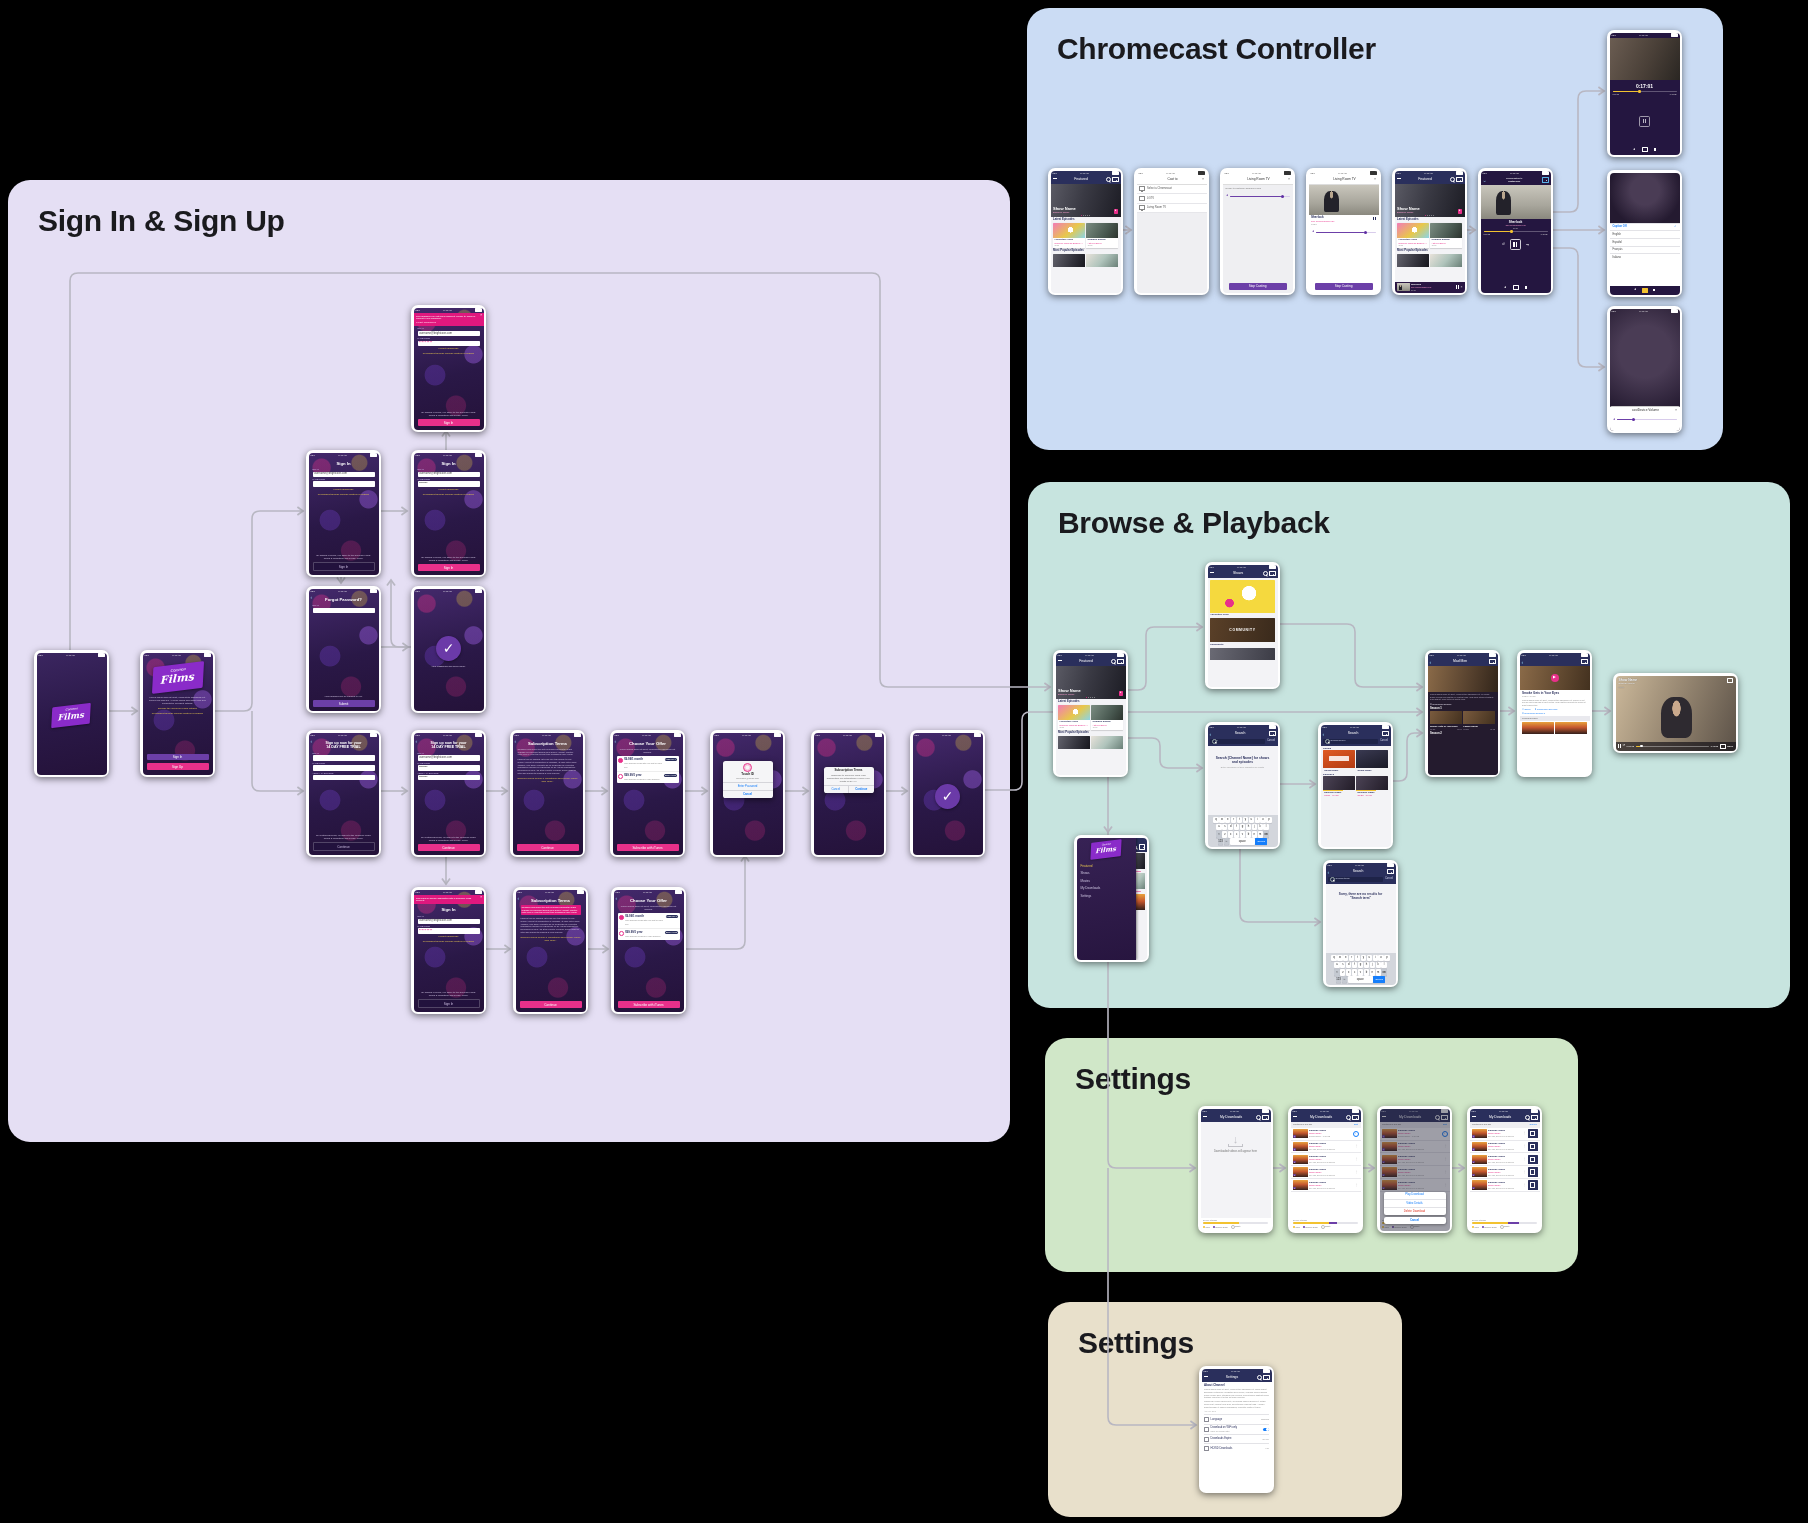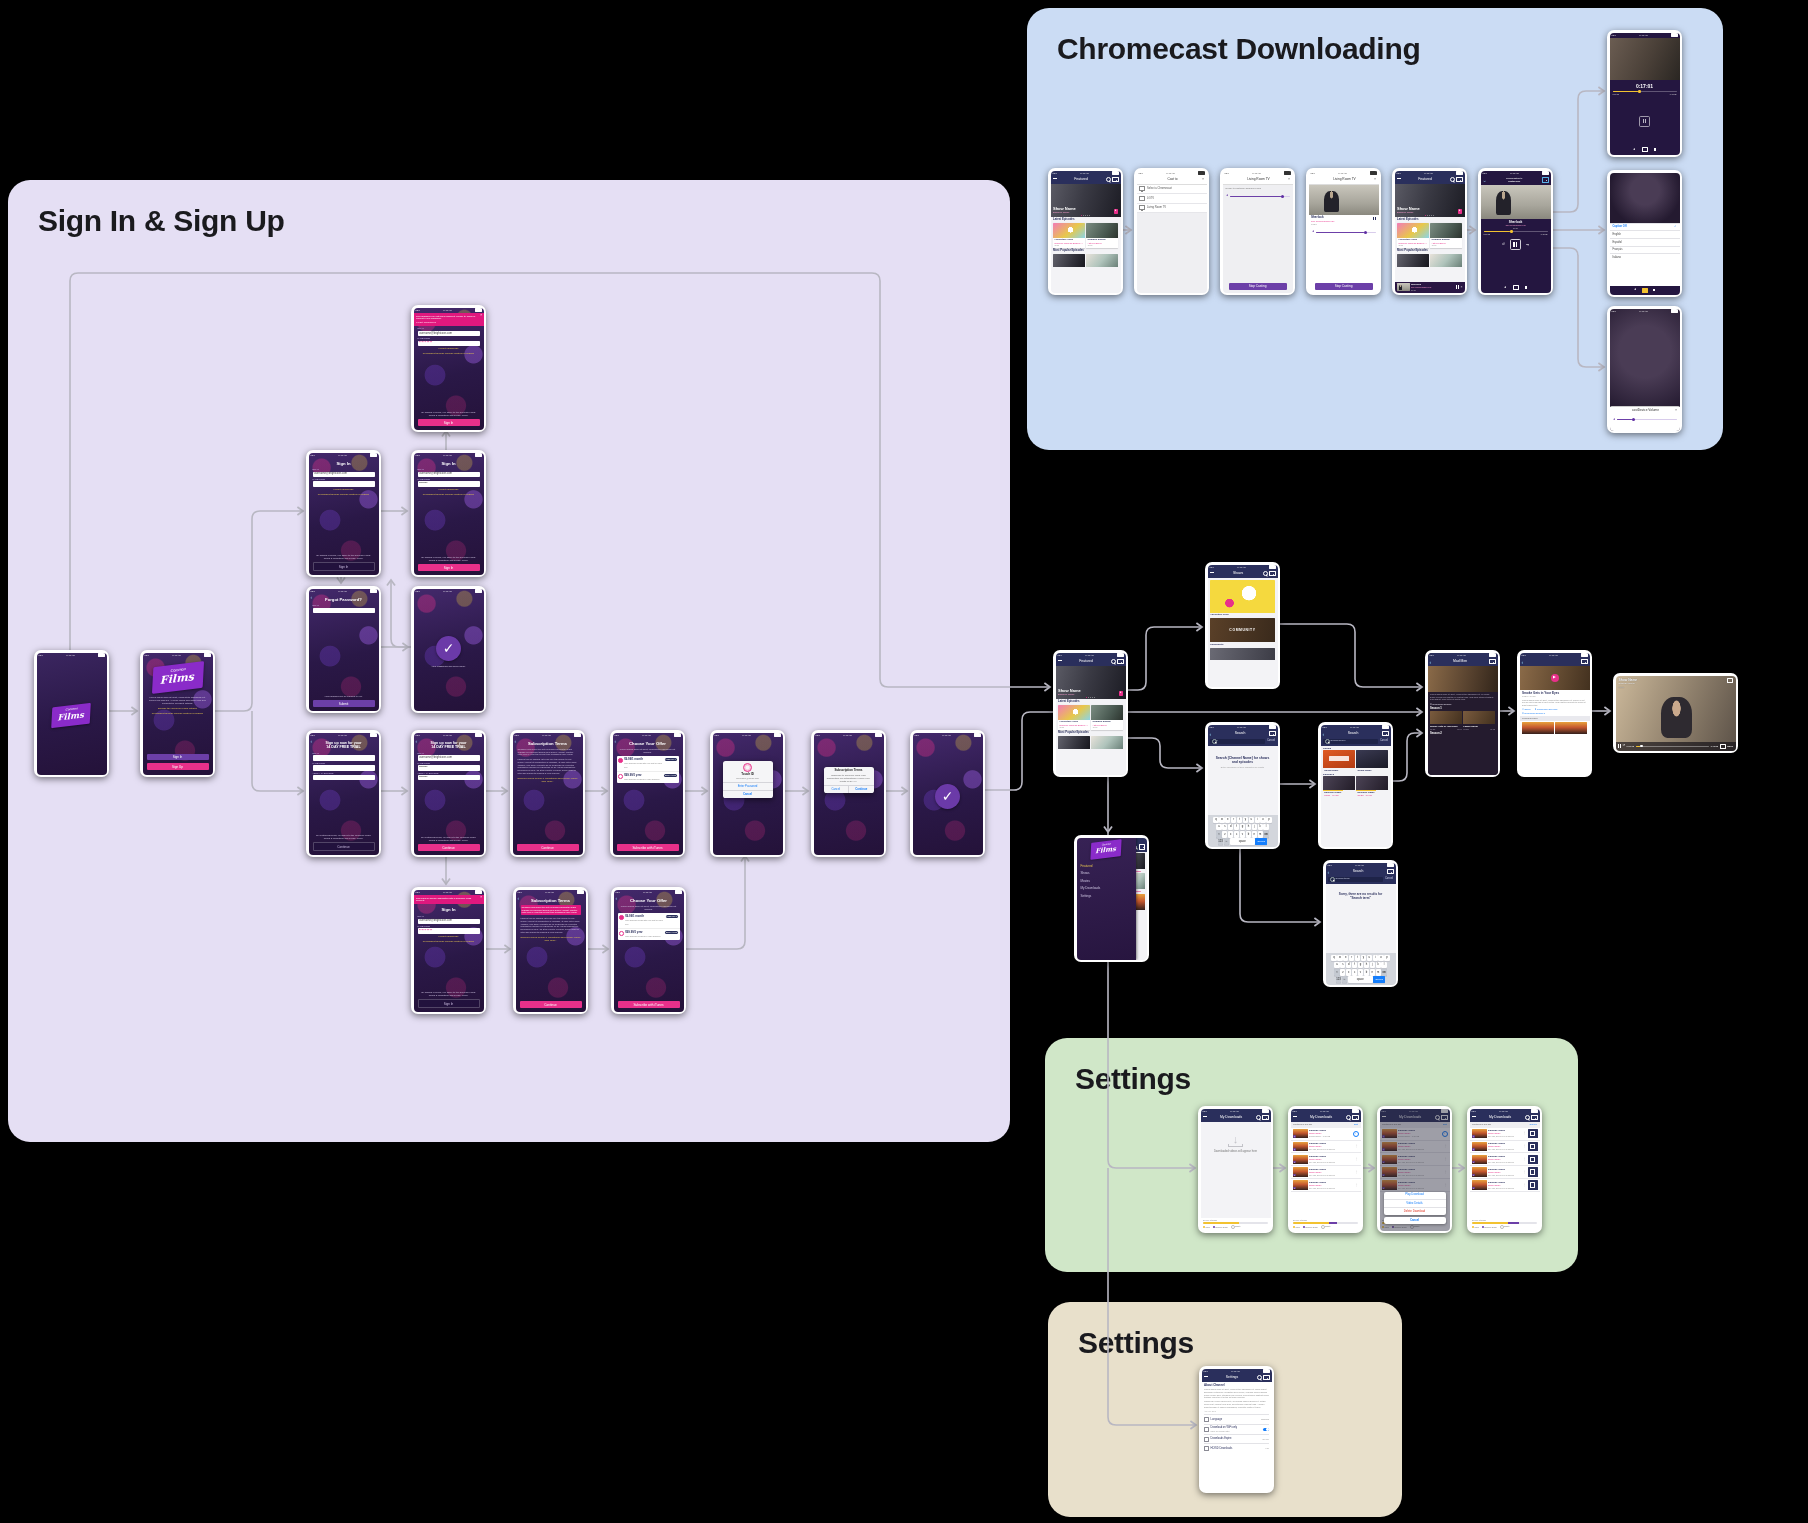--- a/index.html
+++ b/index.html
@@ -219,21 +219,24 @@
   .gpwrap{flex:1;display:flex;align-items:center;justify-content:center;}
 </style>
 </head>
 <body>
 
 <div id="canvas">
   <div class="section" style="left: 8px; top: 180px; width: 1002px; height: 962px; background: rgb(229, 223, 244);">
       <h2>Sign In &amp; Sign Up</h2>
     </div>
   <div class="section" style="left: 1027px; top: 8px; width: 696px; height: 442px; background: rgb(203, 220, 244);">
-      <h2>Chromecast Downloading</h2>
+      <h2>Chromecast Controller</h2>
+    </div>
+  <div class="section" style="left: 1028px; top: 482px; width: 762px; height: 526px; background: rgb(199, 228, 223);">
+      <h2>Browse &amp; Playback</h2>
     </div>
   <div class="section" style="left: 1045px; top: 1038px; width: 533px; height: 234px; background: rgb(208, 231, 200);">
       <h2>Settings</h2>
     </div>
   <div class="section" style="left: 1048px; top: 1302px; width: 354px; height: 215px; background: rgb(232, 224, 203);">
       <h2>Settings</h2>
     </div>
   <svg id="wires" width="1808" height="1523">
       <defs>
         <marker id="arr" markerWidth="8" markerHeight="8" refX="4.5" refY="3" orient="auto">

